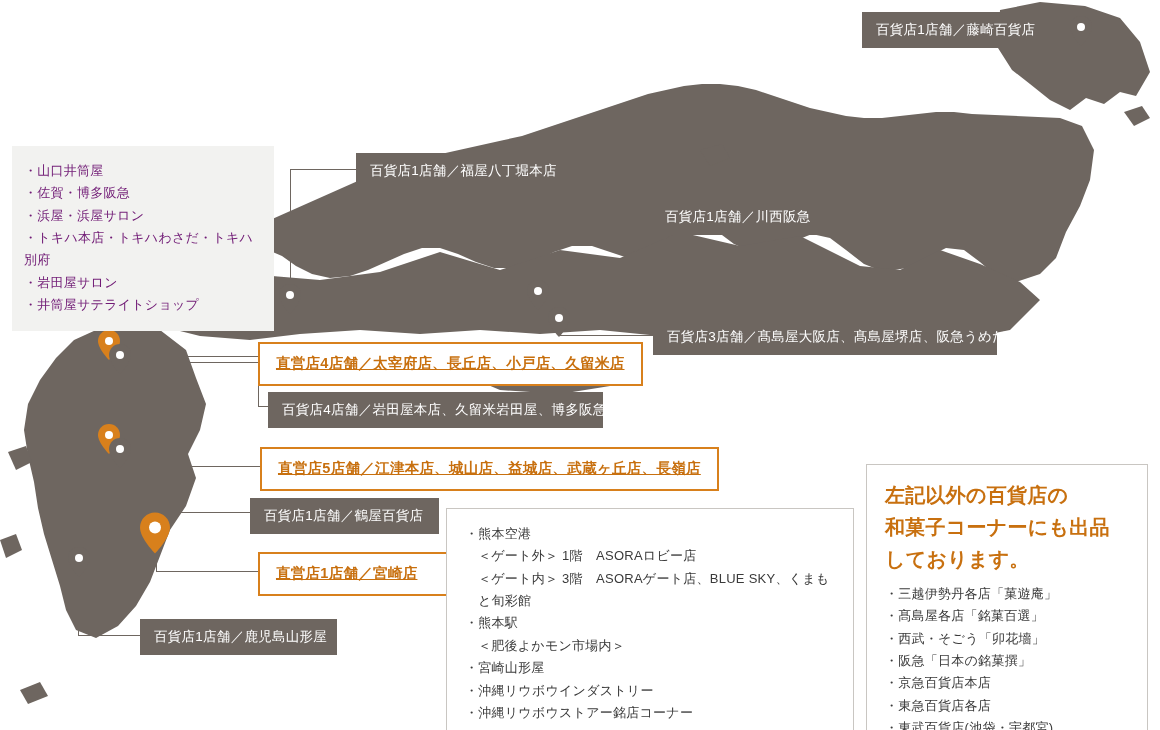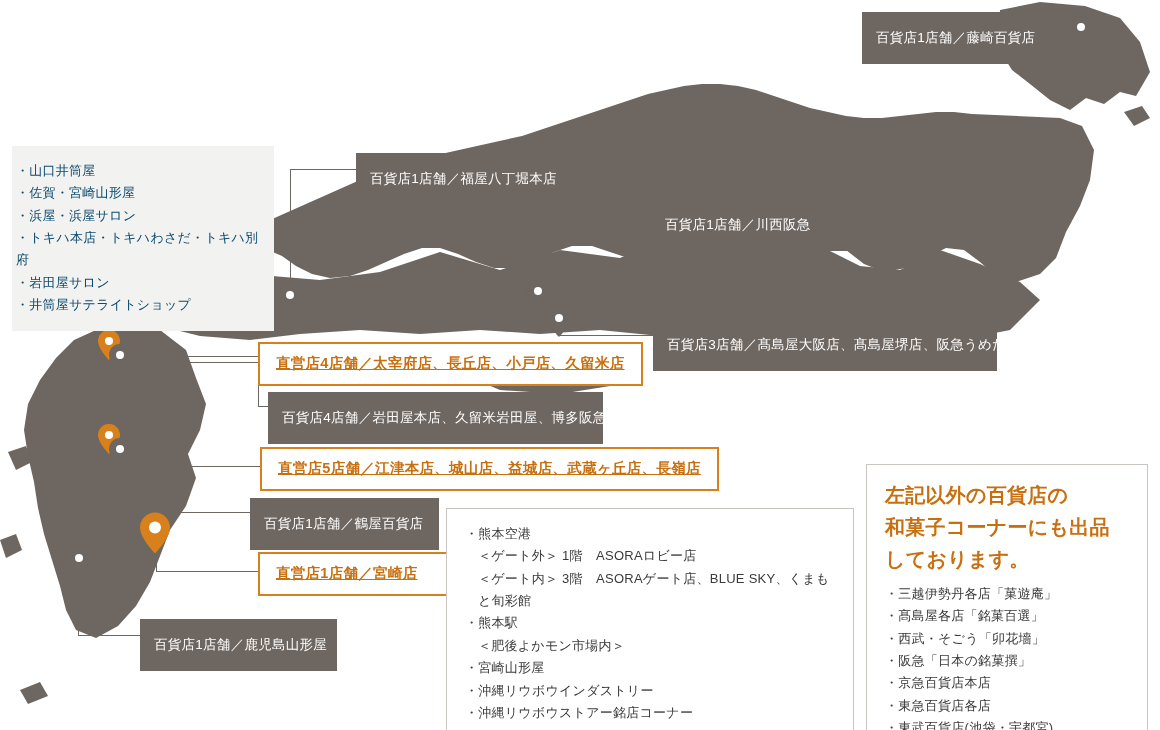--- a/index.html
+++ b/index.html
@@ -30,35 +30,35 @@
     position: absolute;
     box-sizing: border-box;
     font-size: 13.5px;
     line-height: 1.5;
     letter-spacing: 0.02em;
     white-space: nowrap;
   }
   .box-gray {
     background: #6e6660;
     color: #ffffff;
-    padding: 16px 14px;
+    padding: 8px 14px;
   }
   .box-orange {
     background: #ffffff;
     color: #c8700f;
     border: 2px solid #d8801c;
     padding: 9px 16px;
     font-weight: bold;
     font-size: 14.5px;
     text-decoration: underline;
   }
   .box-list {
     background: #f2f2f0;
-    color: #0c4a6e;
-    padding: 14px 4px;
+    color: #701a75;
+    padding: 14px 12px;
     font-size: 13px;
     line-height: 1.72;
     white-space: normal;
   }
   .box-outline {
     background: #ffffff;
     color: #3a3a3a;
     border: 1px solid #c9c6c2;
     padding: 14px 18px;
     font-size: 13px;
@@ -209,21 +209,21 @@
   <div class="box box-orange" style="left:260px; top:447px;">直営店5店舗／江津本店、城山店、益城店、武蔵ヶ丘店、長嶺店</div>
 
   <div class="box box-gray" style="left:250px; top:498px; width:189px;">百貨店1店舗／鶴屋百貨店</div>
 
   <div class="box box-orange" style="left:258px; top:552px; width:204px;">直営店1店舗／宮崎店</div>
 
   <div class="box box-gray" style="left:140px; top:619px; width:197px;">百貨店1店舗／鹿児島山形屋</div>
 
   <div class="box box-list" style="left:12px; top:146px; width:262px;">
     <div>・山口井筒屋</div>
-    <div>・佐賀・宮崎山形屋</div>
+    <div>・佐賀・博多阪急</div>
     <div>・浜屋・浜屋サロン</div>
     <div>・トキハ本店・トキハわさだ・トキハ別府</div>
     <div>・岩田屋サロン</div>
     <div>・井筒屋サテライトショップ</div>
   </div>
 
   <div class="box box-outline" style="left:446px; top:508px; width:408px;">
     <div>・熊本空港</div>
     <div class="indent-1">＜ゲート外＞ 1階　ASORAロビー店</div>
     <div class="indent-1">＜ゲート内＞ 3階　ASORAゲート店、BLUE SKY、くまもと旬彩館</div>

